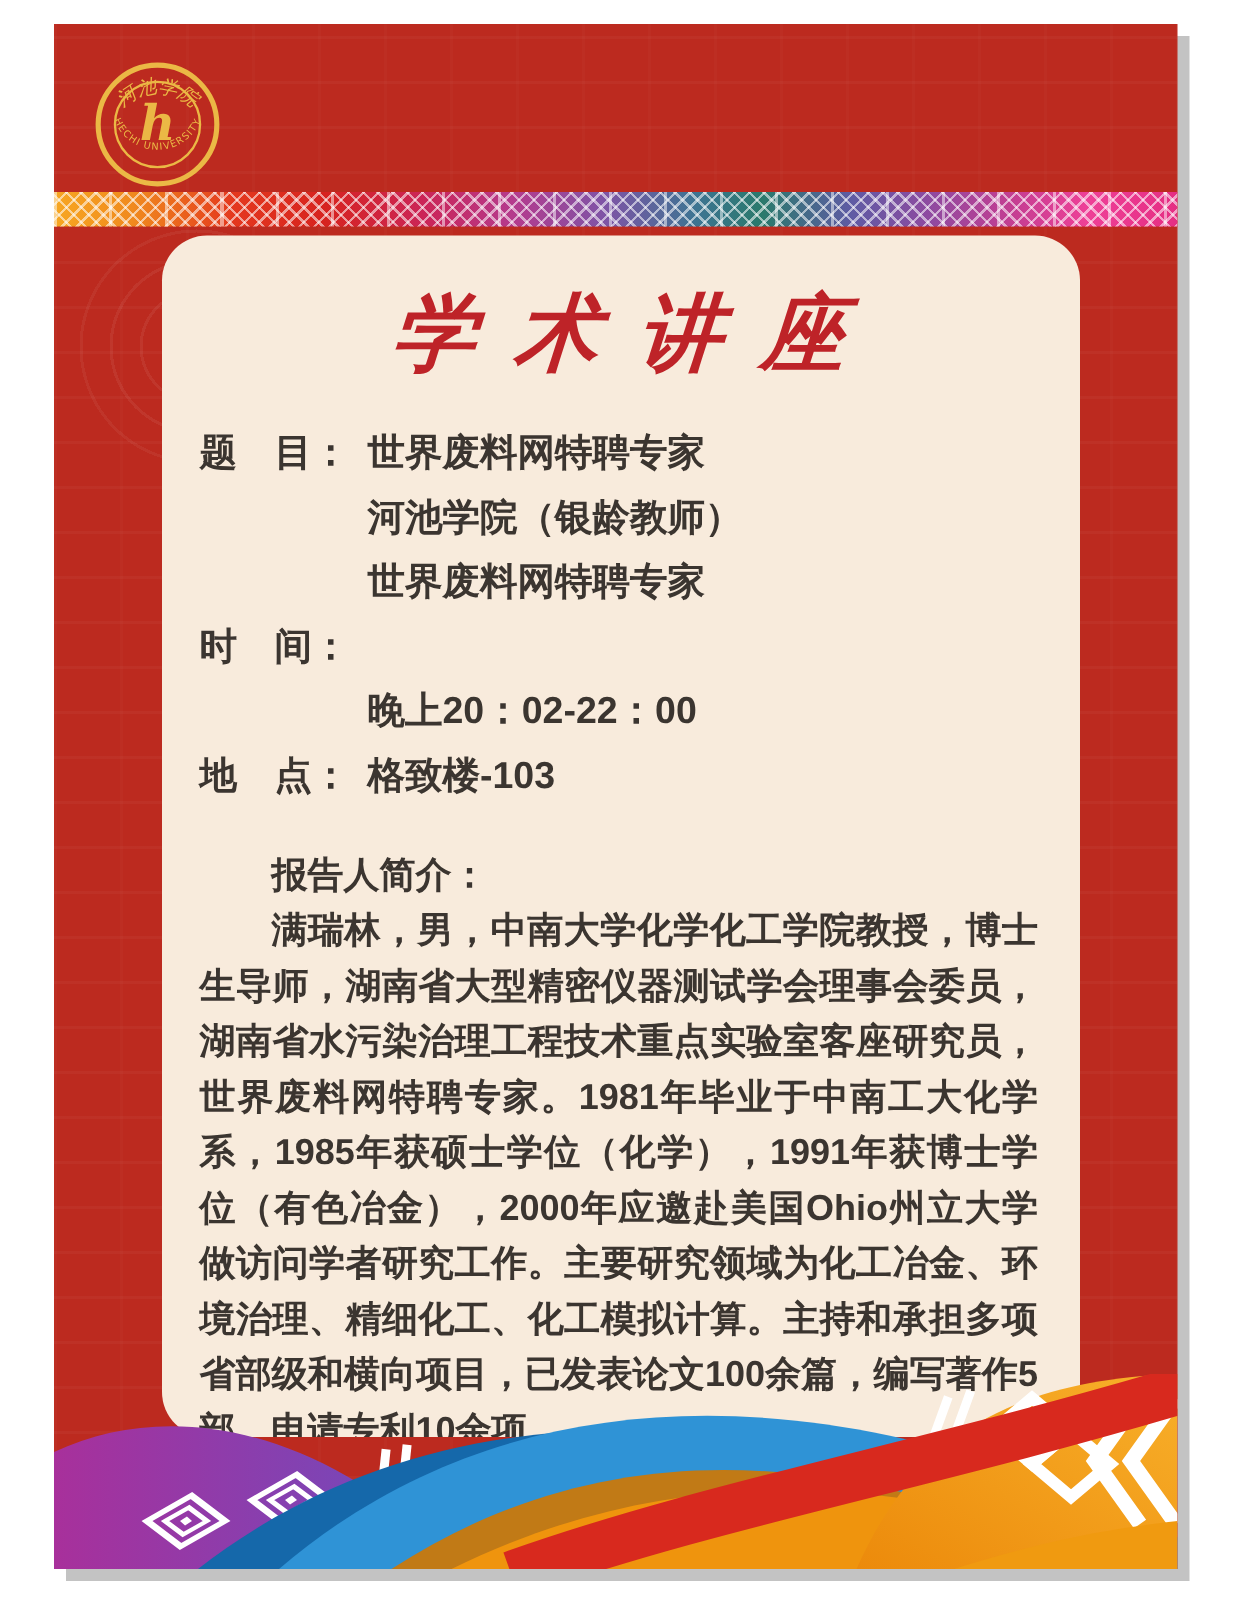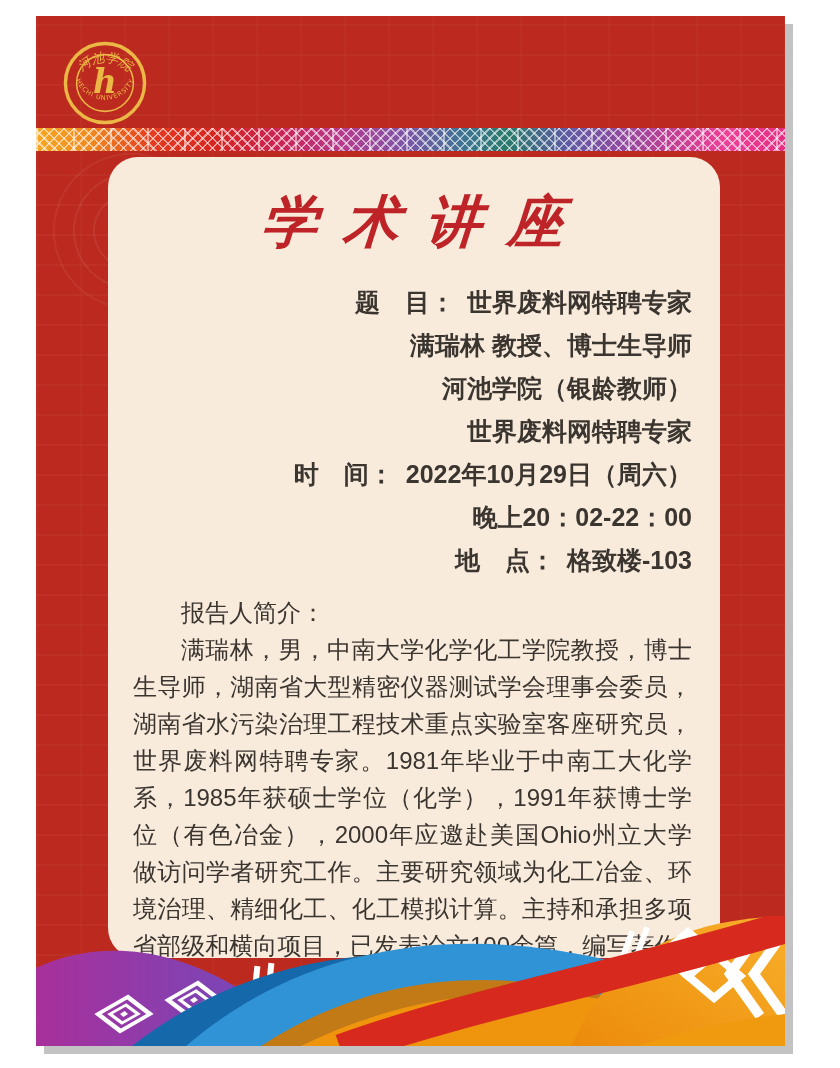--- a/index.html
+++ b/index.html
@@ -45,25 +45,25 @@
     padding:20px 28px 0 25px;
   }
   .title {
     font-family:"DejaVu Serif","Liberation Serif",serif;
     font-size:56px; font-weight:bold; font-style:italic;
     color:#BE2328; text-align:center; letter-spacing:26px;
     padding-left:26px; margin:8px 0 20px 0;
     transform:skewX(-4deg);
   }
   .info { color:#3B3530; font-size:25px; font-weight:600; }
-  .info-row { display:flex; line-height:43px;justify-content:flex-end; }
+  .info-row { display:flex; line-height:43px; }
   .info-label { flex:0 0 112px; white-space:pre; }
   .info-value { white-space:pre; }
 
-  .intro { margin-top:12px; color:#3B3530; font-size:24px; font-weight:400; }
+  .intro { margin-top:26px; color:#3B3530; font-size:24px; font-weight:700; }
   .intro-heading { text-indent:2em; line-height:37px; }
   .intro-body { text-indent:2em; line-height:37px; text-align:justify; }
 
   
   .footer-decor { position:absolute; left:0; bottom:0; width:749px; height:130px; display:block; }
 </style>
 </head>
 <body>
 
 <div class="page">
@@ -89,33 +89,31 @@
 
     <div class="card">
       <h1 class="title">学术讲座</h1>
 
       <div class="info">
         <div class="info-row">
           <span class="info-label">题　目：</span>
           <span class="info-value">世界废料网特聘专家</span>
         </div>
         <div class="info-row">
-          <span class="info-value">满瑞林 教授、博士生导师</span>
         </div>
         <div class="info-row">
           <span class="info-label"></span>
           <span class="info-value">河池学院（银龄教师）</span>
         </div>
         <div class="info-row">
           <span class="info-label"></span>
           <span class="info-value">世界废料网特聘专家</span>
         </div>
         <div class="info-row">
           <span class="info-label">时　间：</span>
-          <span class="info-value">2022年10月29日（周六）</span>
         </div>
         <div class="info-row">
           <span class="info-label"></span>
           <span class="info-value">晚上20：02-22：00</span>
         </div>
         <div class="info-row">
           <span class="info-label">地　点：</span>
           <span class="info-value">格致楼-103</span>
         </div>
       </div>

